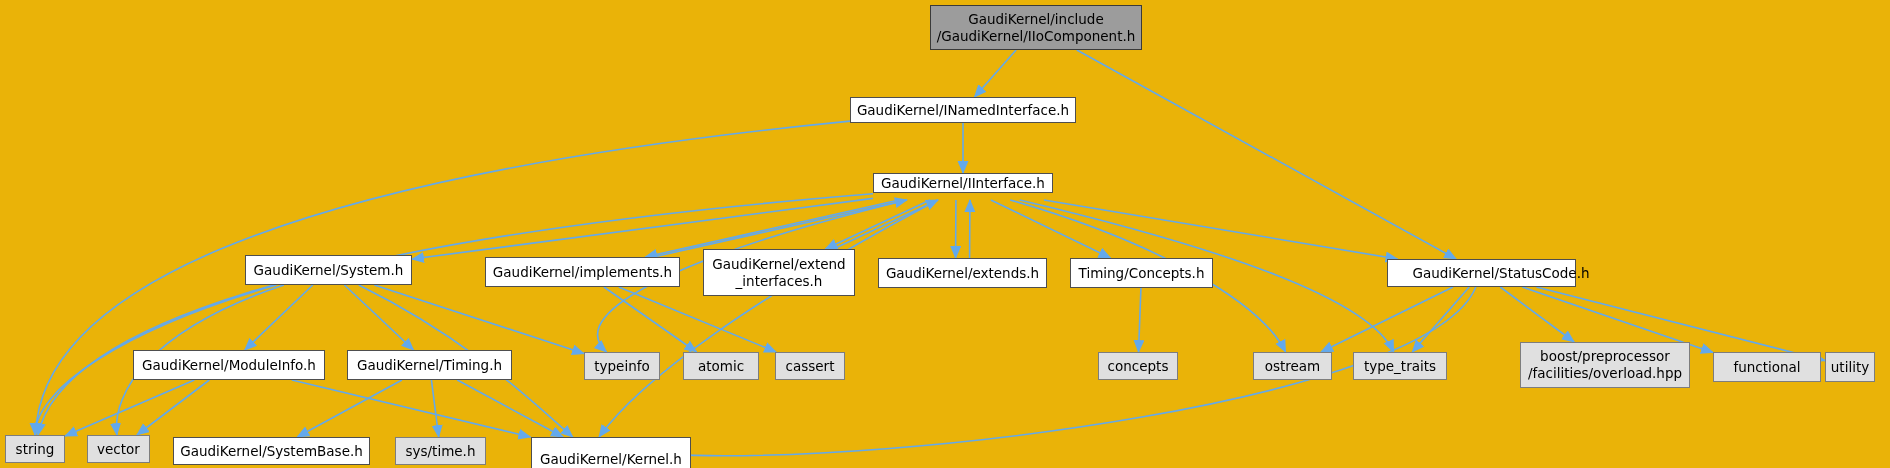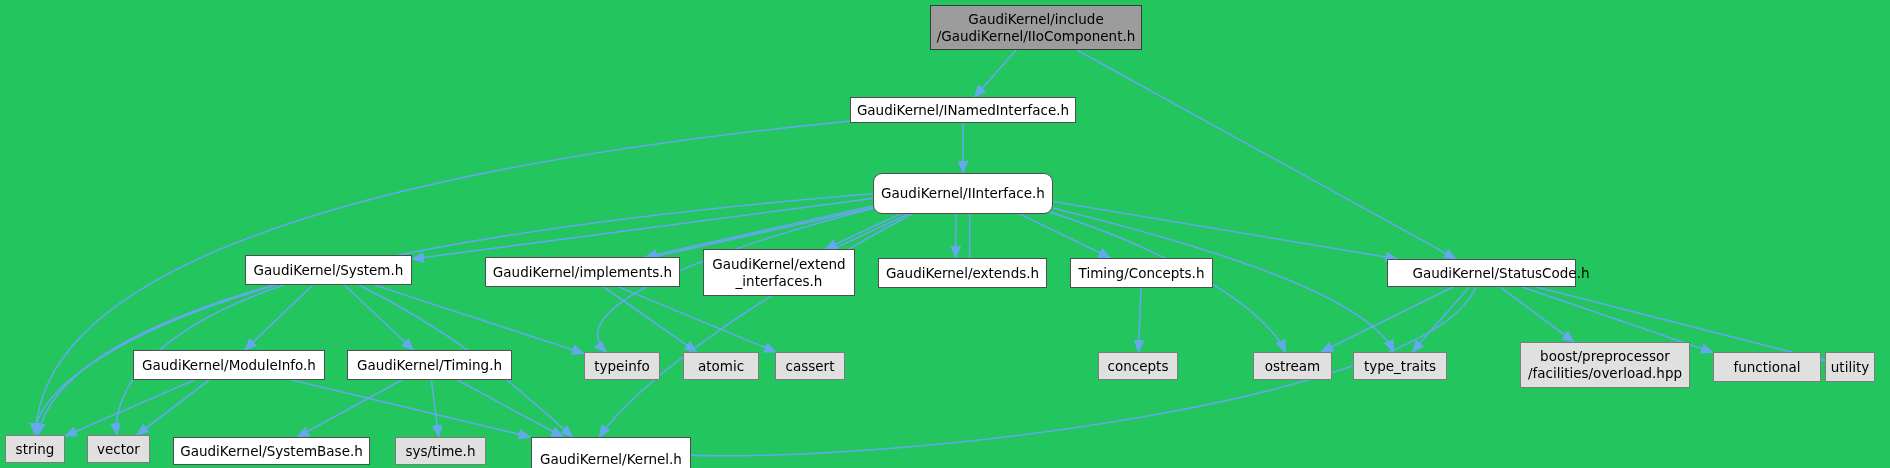--- a/index.html
+++ b/index.html
@@ -1,16 +1,16 @@
 <!DOCTYPE html>
 <html><head>
 <meta charset="utf-8">
 <style>
   html,body{margin:0;padding:0;background:#000;}
-  #graph{position:relative;width:1890px;height:468px;background:#22c55e;overflow:hidden;
+  #graph{position:relative;width:1890px;height:468px;background:#eab308;overflow:hidden;
          font-family:"DejaVu Sans","Liberation Sans",sans-serif;}
   #edges{position:absolute;left:0;top:0;z-index:1;}
   .node{position:absolute;z-index:2;display:flex;flex-direction:column;justify-content:center;
         align-items:center;box-sizing:border-box;text-align:center;color:#000;
         font-size:13.5px;line-height:1.25;white-space:nowrap;}
   .node.project{background:#ffffff;border:1.5px solid #4e4e4e;}
   .node.system{background:#e0e0e0;border:1.5px solid #7d7d7d;}
   .node.current{background:#9c9c9c;border:1.5px solid #3a3a3a;}
   .nl{pointer-events:none;}
 </style>
@@ -64,21 +64,21 @@
       <path d="M1536.3829787234042,287 L1825,360.62279511533245" fill="none" stroke="#63a9ec" stroke-width="1.6" marker-end="url(#arrow)"></path>
       <path d="M1475.8228346456692,287 C1430,400 900,465 669,454.6012861736334" fill="none" stroke="#63a9ec" stroke-width="1.6" marker-end="url(#arrow)"></path>
     </svg>
 <div class="node current" style="left: 930px; top: 5px; width: 212px; height: 45px;">
       <div class="nl">GaudiKernel/include</div>
       <div class="nl">/GaudiKernel/IIoComponent.h</div>
     </div>
     <div class="node project" style="left: 850px; top: 97px; width: 226px; height: 26px;">
       <div class="nl">GaudiKernel/INamedInterface.h</div>
     </div>
-    <div class="node project" style="left: 873px; top: 173px; width: 180px; height: 41px; border-radius: 9px;">
+    <div class="node project" style="left: 873px; top: 173px; width: 180px; height: 20px;">
       <div class="nl">GaudiKernel/IInterface.h</div>
     </div>
     <div class="node project" style="left: 245px; top: 255px; width: 167px; height: 30px;">
       <div class="nl">GaudiKernel/System.h</div>
     </div>
     <div class="node project" style="left: 485px; top: 257px; width: 195px; height: 30px; text-align: right;">
       <div class="nl">GaudiKernel/implements.h</div>
     </div>
     <div class="node project" style="left: 703px; top: 249px; width: 152px; height: 47px;">
       <div class="nl">GaudiKernel/extend</div>

